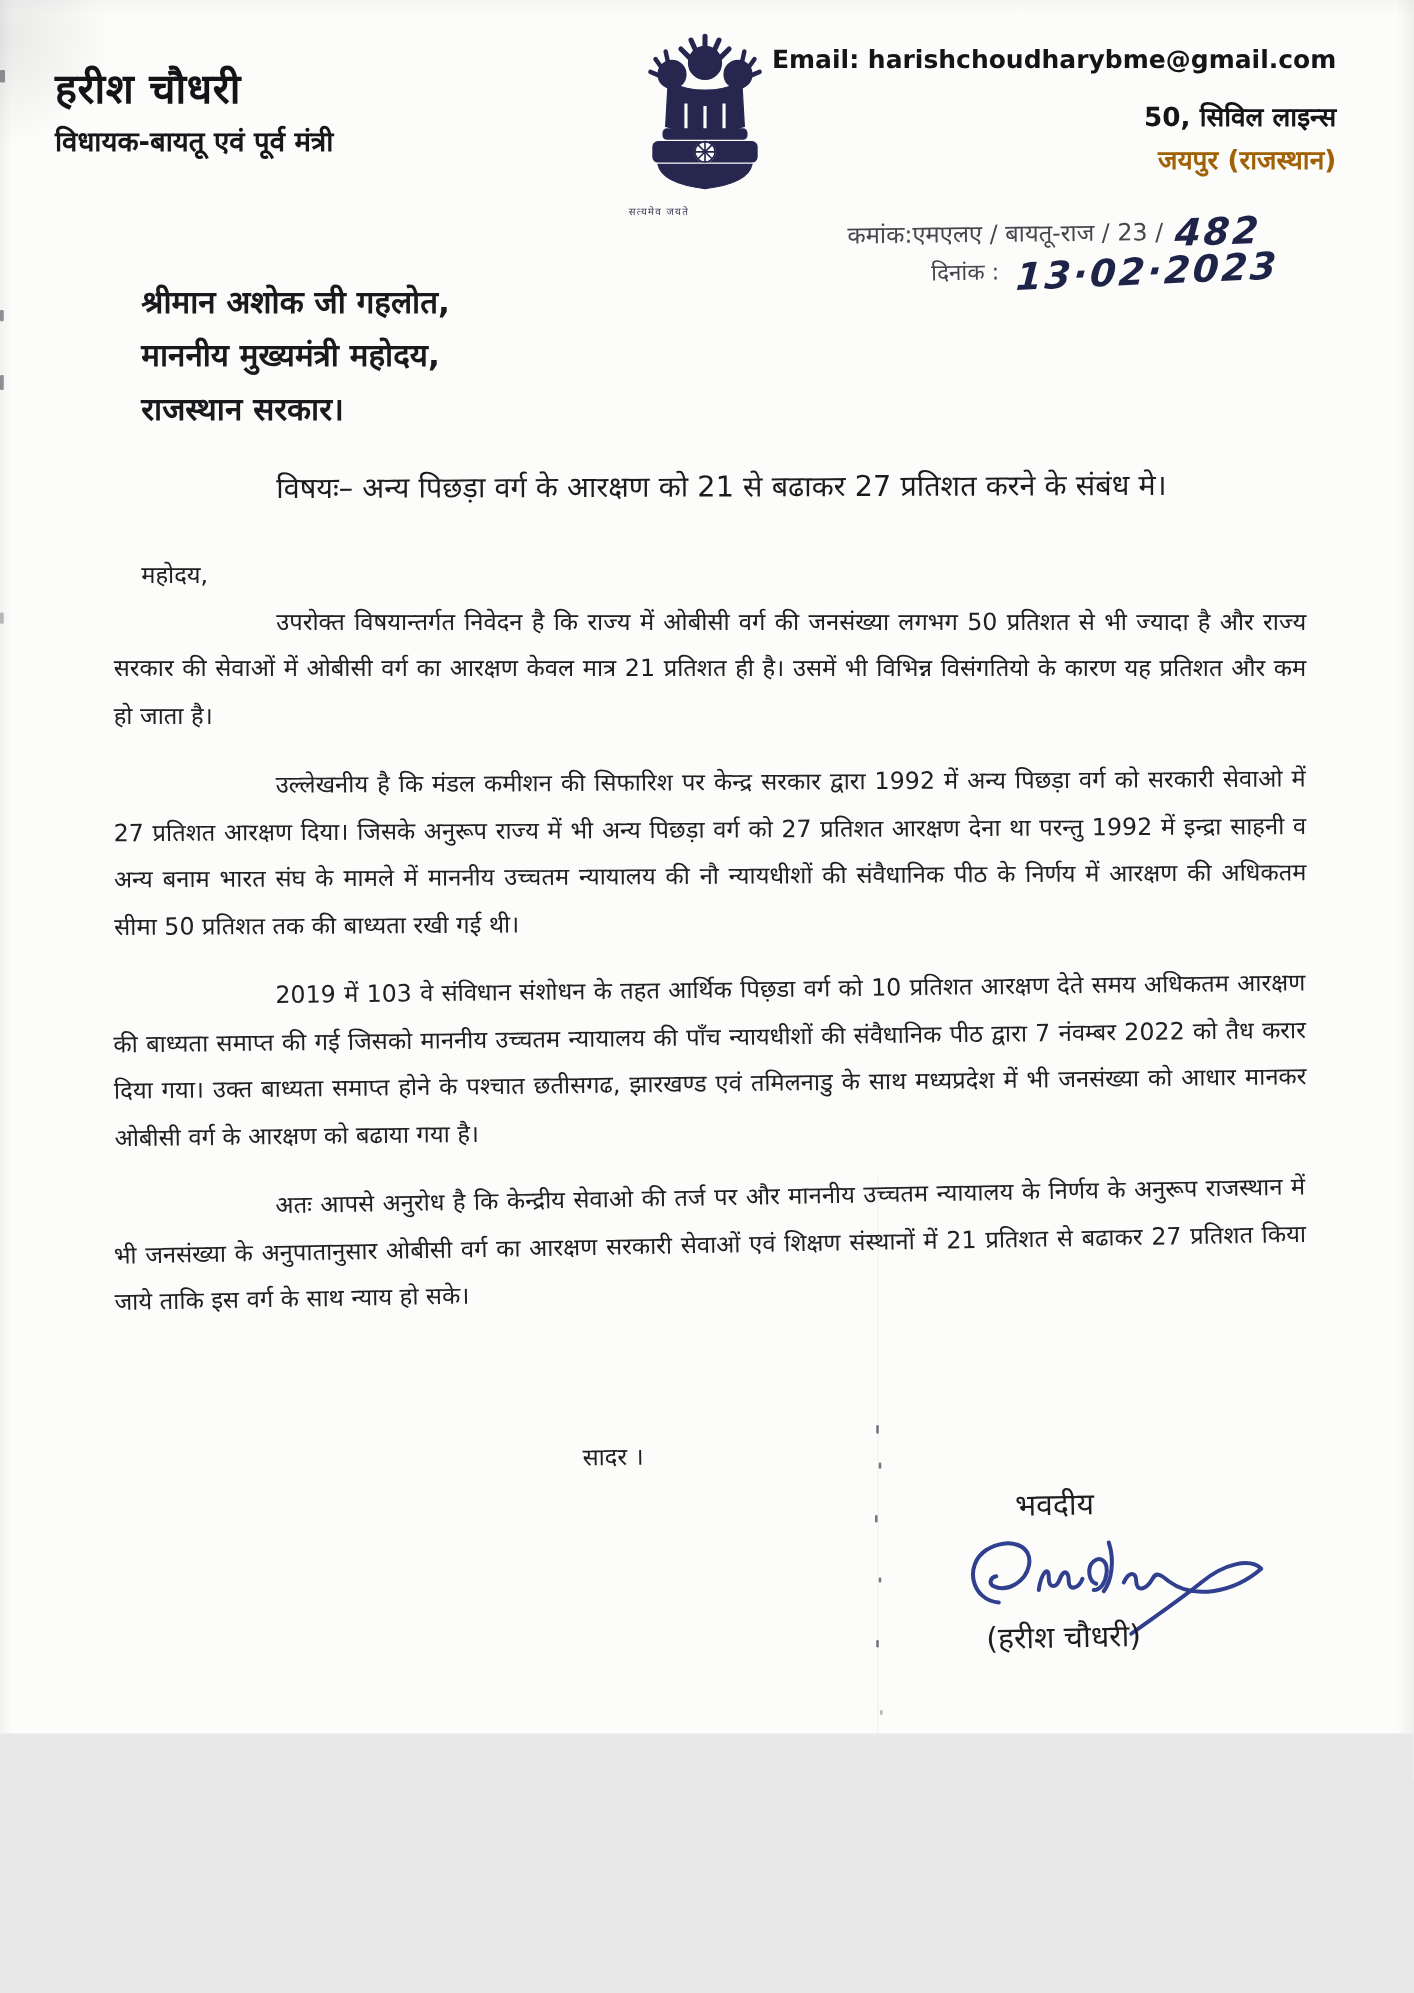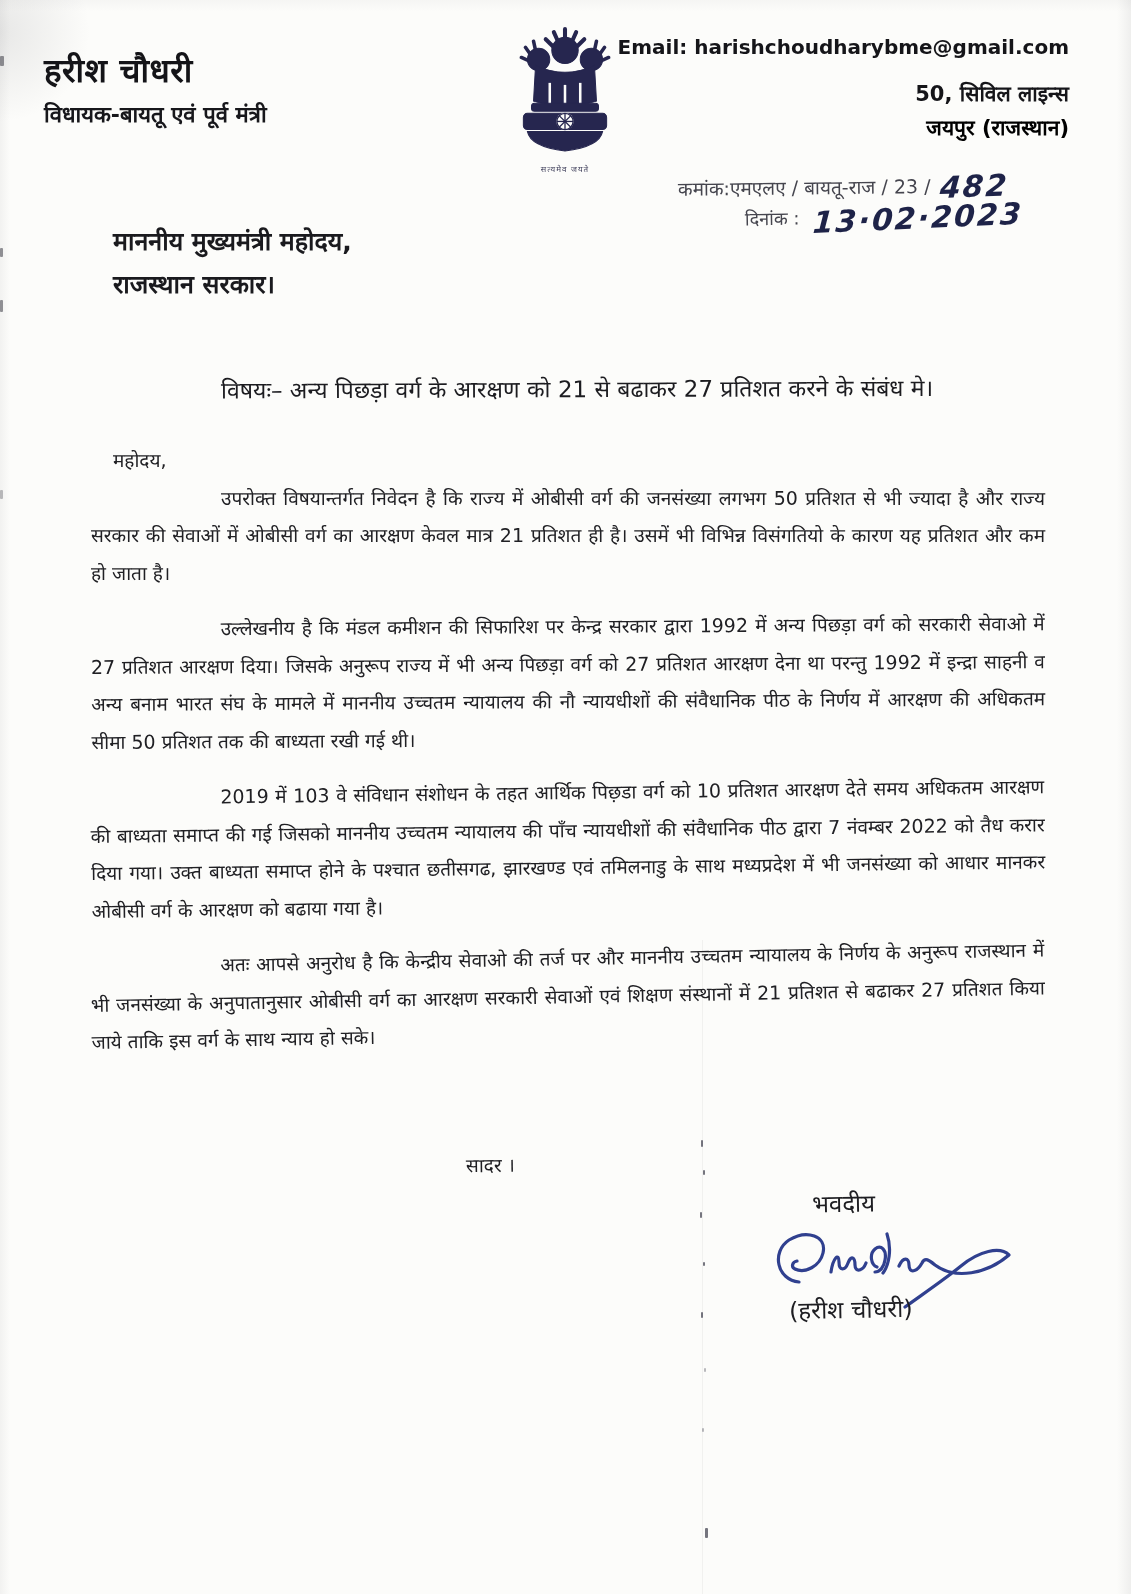--- a/index.html
+++ b/index.html
@@ -1,18 +1,18 @@
 <!DOCTYPE html>
 <html lang="hi"><head>
 <meta charset="utf-8">
 <style>
   html,body{margin:0;padding:0;background:#e8e8e8;}
   .page{
     position:relative;
-    width:1131px;height:1594px;
+    width:1131px;height:1387px;
     margin:0 auto;
     background:#fcfcfa;
     font-family:"DejaVu Sans", sans-serif;
     color:#1e1e22;
     overflow:hidden;
   }
   
   .page::before{
     content:"";position:absolute;inset:0;pointer-events:none;
     background:
@@ -20,28 +20,28 @@
       linear-gradient(to right, rgba(120,120,125,0.08), rgba(120,120,125,0) 10px),
       linear-gradient(to bottom, rgba(120,120,125,0.05), rgba(120,120,125,0) 12px),
       radial-gradient(circle at 0% 2%, rgba(110,110,115,0.14), rgba(110,110,115,0) 90px);
   }
 
   
   .sender-block{position:absolute;left:44px;top:50px;line-height:1.25;}
   .sender-name{font-size:33px;font-weight:bold;letter-spacing:0.5px;color:#141418;}
   .sender-title{font-size:22px;font-weight:bold;margin-top:10px;color:#17171b;}
 
-  .emblem-wrap{position:absolute;left:503px;top:26px;width:124px;text-align:center;}
+  .emblem-wrap{position:absolute;left:503px;top:26px;width:124px;text-align:left;}
   .emblem-motto{font-size:8px;color:#3c3c58;margin-top:1px;letter-spacing:1px;}
 
   .contact-block{position:absolute;right:62px;top:30px;text-align:right;}
   .contact-phone{font-size:21px;font-weight:bold;color:#151519;}
   .contact-email{font-size:20px;font-weight:bold;margin-top:5px;color:#151519;}
   .contact-addr1{font-size:21px;font-weight:bold;margin-top:20px;color:#151519;}
-  .contact-addr2{font-size:21px;font-weight:bold;margin-top:6px;color:#000000;}
+  .contact-addr2{font-size:21px;font-weight:bold;margin-top:6px;color:#a16207;}
 
   .ref-line{position:absolute;left:678px;top:170px;white-space:nowrap;transform:rotate(-0.6deg);}
   .ref-label{font-size:19px;color:#45454e;}
   .handwriting{
     font-family:"DejaVu Sans", sans-serif;
     font-style:italic;font-weight:bold;color:#1e2348;
     display:inline-block;transform:skewX(-6deg) rotate(-1.5deg);
     letter-spacing:2px;
   }
   .ref-number{font-size:30px;vertical-align:-4px;margin-left:4px;}
@@ -136,20 +136,21 @@
   <div class="ref-line">
     <span class="ref-label">कमांक:एमएलए / बायतू-राज / 23 /</span>
     <span class="handwriting ref-number">482</span>
   </div>
   <div class="date-line">
     <span class="date-label">दिनांक :</span>
     <span class="handwriting date-value">13·02·2023</span>
   </div>
 
   <div class="recipient">
+    <div>श्रीमान अशोक जी गहलोत,</div>
     <div>माननीय मुख्यमंत्री महोदय,</div>
     <div>राजस्थान सरकार।</div>
   </div>
 
   <div class="subject">विषयः– अन्य पिछड़ा वर्ग के आरक्षण को 21 से बढाकर 27 प्रतिशत करने के संबंध मे।</div>
 
   <div class="letter-body">
     <div class="salutation">महोदय,</div>
     <p class="para-1">उपरोक्त विषयान्तर्गत निवेदन है कि राज्य में ओबीसी वर्ग की जनसंख्या लगभग 50 प्रतिशत से भी ज्यादा है और राज्य सरकार की सेवाओं में ओबीसी वर्ग का आरक्षण केवल मात्र 21 प्रतिशत ही है। उसमें भी विभिन्न विसंगतियो के कारण यह प्रतिशत और कम हो जाता है।</p>
     <p class="para-2">उल्लेखनीय है कि मंडल कमीशन की सिफारिश पर केन्द्र सरकार द्वारा 1992 में अन्य पिछड़ा वर्ग को सरकारी सेवाओ में 27 प्रतिशत आरक्षण दिया। जिसके अनुरूप राज्य में भी अन्य पिछड़ा वर्ग को 27 प्रतिशत आरक्षण देना था परन्तु 1992 में इन्द्रा साहनी व अन्य बनाम भारत संघ के मामले में माननीय उच्चतम न्यायालय की नौ न्यायधीशों की संवैधानिक पीठ के निर्णय में आरक्षण की अधिकतम सीमा 50 प्रतिशत तक की बाध्यता रखी गई थी।</p>

